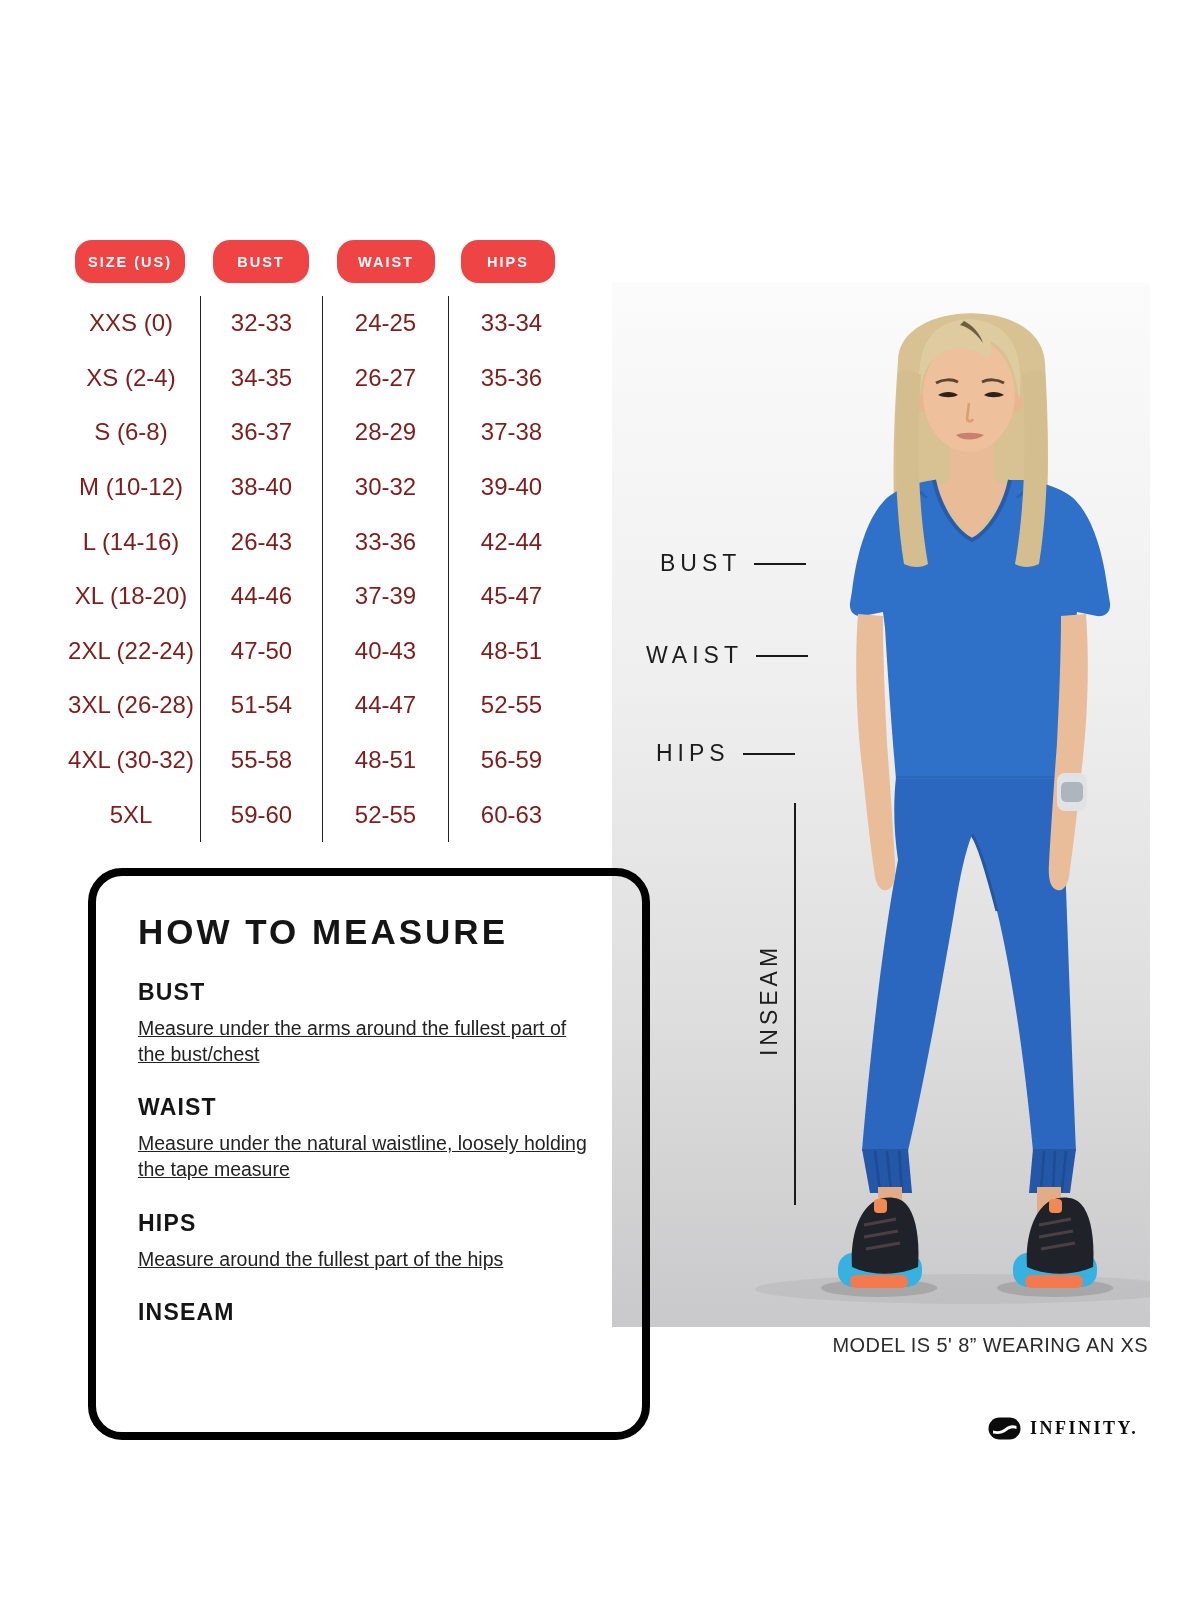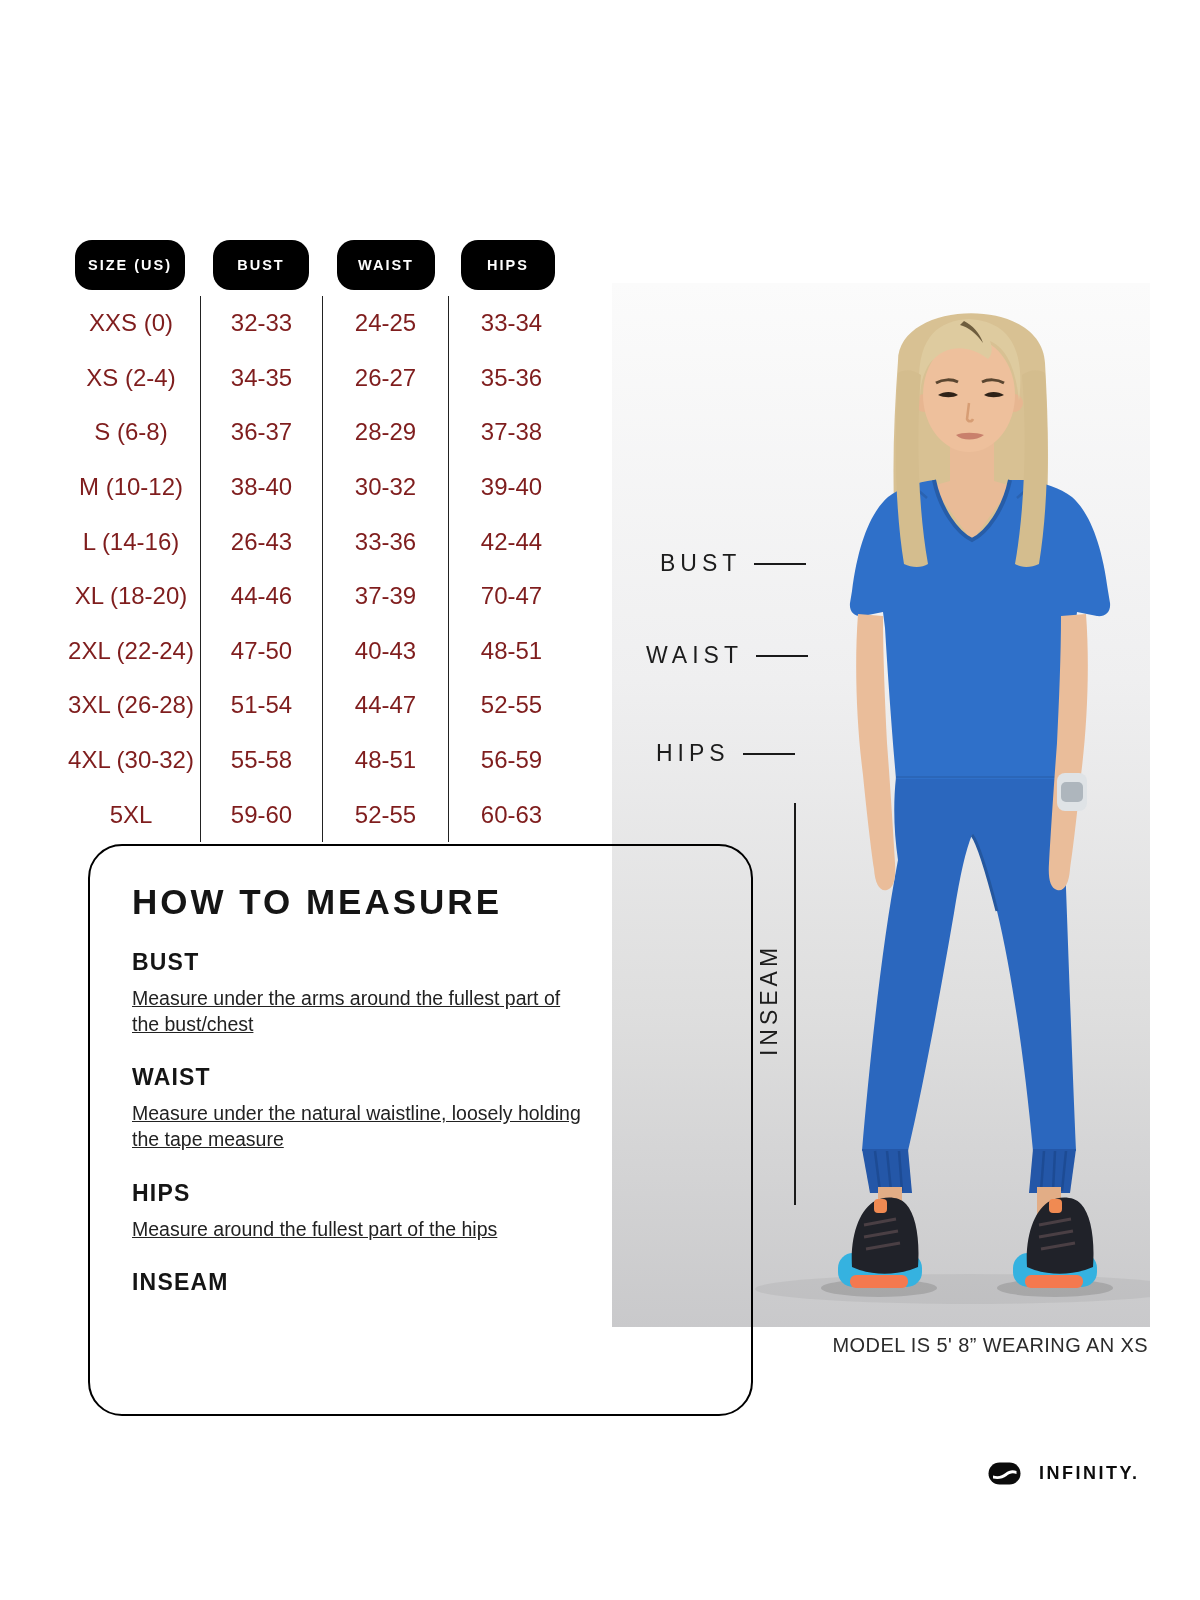--- a/index.html
+++ b/index.html
@@ -8,21 +8,21 @@
     font-family:"Liberation Sans", sans-serif;color:#1b1b1b;
   }
   
   .title{
     position:absolute;left:58px;top:84px;margin:0;
     font-size:74px;font-weight:700;letter-spacing:9px;color:#141414;white-space:nowrap;
   }
   
   .pills{position:absolute;left:0;top:240px;width:1200px;height:33px;}
   .pill{
-    position:absolute;top:0;height:50px;border-radius:17px;background:#000000;
+    position:absolute;top:0;height:43px;border-radius:17px;background:#ef4444;
     display:flex;align-items:center;justify-content:center;
     color:#ffffff;font-size:14.5px;font-weight:700;letter-spacing:2px;white-space:nowrap;
   }
   
   .size-table{
     position:absolute;left:62px;top:296px;width:512px;
     display:grid;grid-template-columns:138px 122px 126px 126px;grid-auto-rows:54.6px;
   }
   .size-cell{
     display:flex;align-items:center;justify-content:center;
@@ -47,29 +47,29 @@
     position:absolute;left:670px;top:986px;width:200px;height:28px;text-align:center;
     transform:rotate(-90deg);transform-origin:center;
     font-size:23px;letter-spacing:4px;color:#1c1c1c;z-index:3;white-space:nowrap;
   }
   .photo-caption{
     position:absolute;right:52px;top:1334px;font-size:20px;letter-spacing:0.4px;color:#2b2b2b;
     z-index:3;white-space:nowrap;
   }
   
   .htm-box{
-    position:absolute;left:88px;top:844px;width:665px;height:572px;box-sizing:border-box;
-    border:2px solid #000000;border-radius:34px;background:transparent;z-index:2;
+    position:absolute;left:88px;top:868px;width:562px;height:572px;box-sizing:border-box;
+    border:8px solid #000000;border-radius:34px;background:transparent;z-index:2;
     padding:36px 40px 0 42px;
   }
   .htm-title{margin:0;font-size:35px;font-weight:700;letter-spacing:3px;color:#151515;white-space:nowrap;}
   .htm-label{margin:27px 0 0 0;font-size:23px;font-weight:700;letter-spacing:1.2px;color:#151515;}
   .htm-text{margin:9px 0 0 0;font-size:19.5px;line-height:1.34;color:#222222;width:452px;text-decoration:underline;}
   
-  .brand{position:absolute;left:988px;top:1462px;display:flex;align-items:center;gap:18px;z-index:3;}
+  .brand{position:absolute;left:988px;top:1417px;display:flex;align-items:center;gap:9px;z-index:3;font-family:Liberation Serif, serif;}
   .brand .wordmark{font-size:18px;font-weight:700;letter-spacing:2.5px;color:#0c0c0c;white-space:nowrap;}
 </style>
 </head>
 <body>
 
 <div class="page">
 
 
   <div class="pills" id="pills">
       <div class="pill" style="left: 75px; width: 110px;">SIZE (US)</div>
@@ -95,21 +95,21 @@
       <div class="size-cell divided">38-40</div>
       <div class="size-cell divided">30-32</div>
       <div class="size-cell divided">39-40</div>
       <div class="size-cell">L (14-16)</div>
       <div class="size-cell divided">26-43</div>
       <div class="size-cell divided">33-36</div>
       <div class="size-cell divided">42-44</div>
       <div class="size-cell">XL (18-20)</div>
       <div class="size-cell divided">44-46</div>
       <div class="size-cell divided">37-39</div>
-      <div class="size-cell divided">70-47</div>
+      <div class="size-cell divided">45-47</div>
       <div class="size-cell">2XL (22-24)</div>
       <div class="size-cell divided">47-50</div>
       <div class="size-cell divided">40-43</div>
       <div class="size-cell divided">48-51</div>
       <div class="size-cell">3XL (26-28)</div>
       <div class="size-cell divided">51-54</div>
       <div class="size-cell divided">44-47</div>
       <div class="size-cell divided">52-55</div>
       <div class="size-cell">4XL (30-32)</div>
       <div class="size-cell divided">55-58</div>

